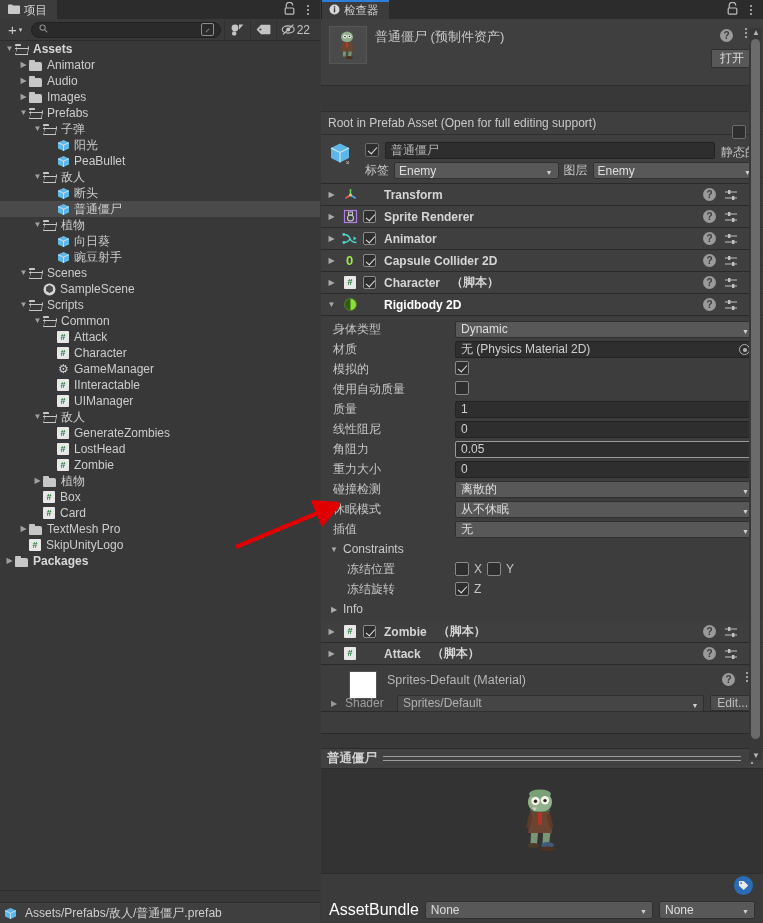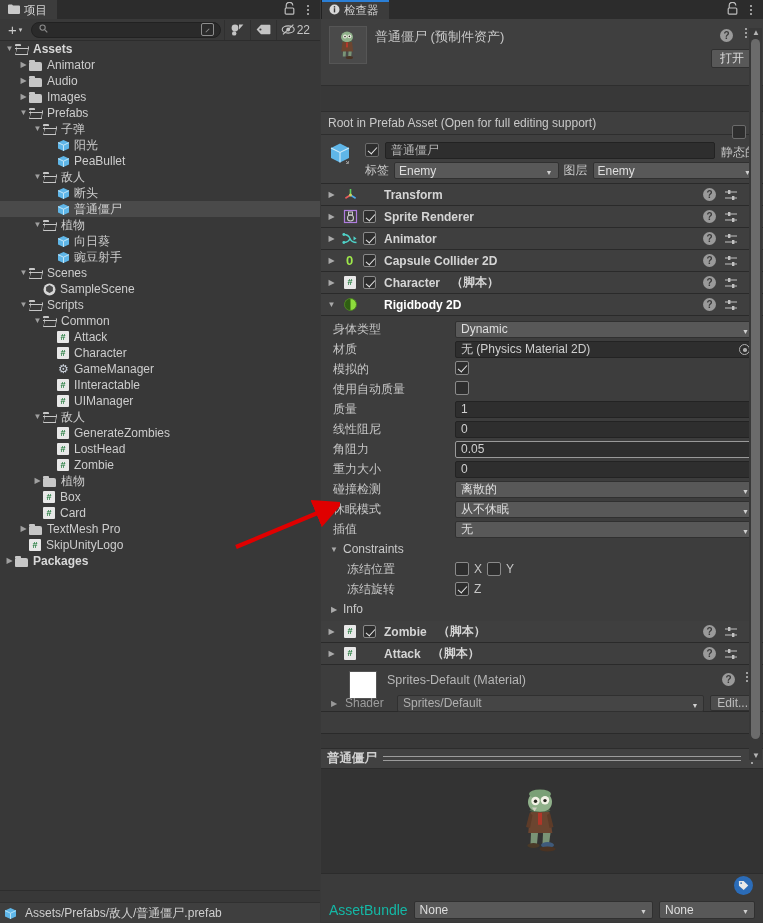--- a/index.html
+++ b/index.html
@@ -152,21 +152,21 @@
   .previewhdr{height:21px;background:#414141;border-top:1px solid #2c2c2c;border-bottom:1px solid #2c2c2c;
               display:flex;align-items:center;padding:0 6px;gap:6px;}
   .previewhdr .pt{font-size:12.5px;font-weight:bold;color:#d0d0d0;white-space:nowrap;}
   .dbl{flex:1;height:5px;border-top:1px solid #9c9c9c;border-bottom:1px solid #9c9c9c;}
   .previewbody{height:105px;background:#333333;position:relative;border-bottom:1px solid #2c2c2c;
                display:flex;align-items:center;justify-content:center;}
   .ab-spacer{height:24px;background:#3b3b3b;position:relative;}
   .tagbadge{position:absolute;right:10px;top:2px;width:19px;height:19px;border-radius:50%;background:#2b6cb8;
             display:flex;align-items:center;justify-content:center;}
   .abrow{height:24px;background:#3b3b3b;display:flex;align-items:center;gap:6px;padding:0 8px;}
-  .abrow .abl{font-size:14px;color:#14b8a6;}
+  .abrow .abl{font-size:16px;color:#ffffff;}
   .abrow .ddv{height:18px;}
 
   
   .vscroll{position:absolute;right:1px;width:13px;background:#383838;}
   .vscroll .thumb2{position:absolute;left:2px;width:9px;background:#6b6b6b;border-radius:5px;}
   .vscroll .ar{position:absolute;left:3px;color:#b5b5b5;font-size:8px;}
   .insp-divider{position:absolute;left:0;top:0;width:1px;height:923px;background:#212121;}
 
   
   #redarrow{position:absolute;left:230px;top:495px;width:110px;height:60px;pointer-events:none;}

